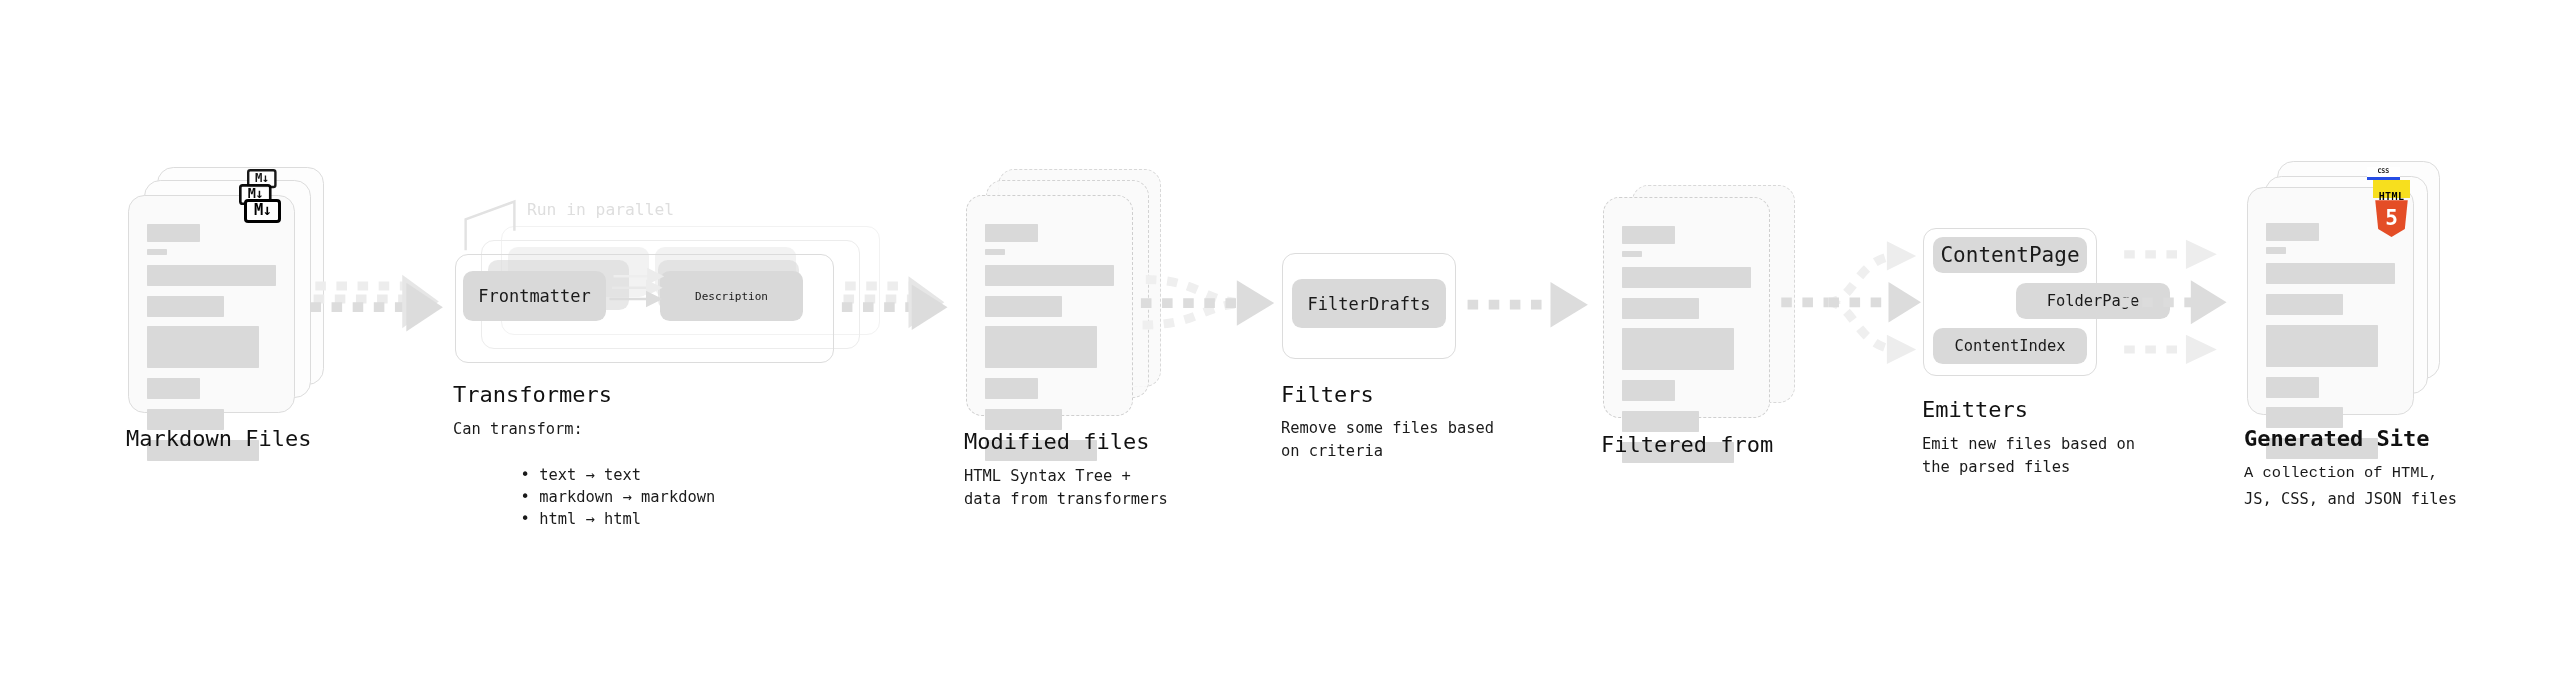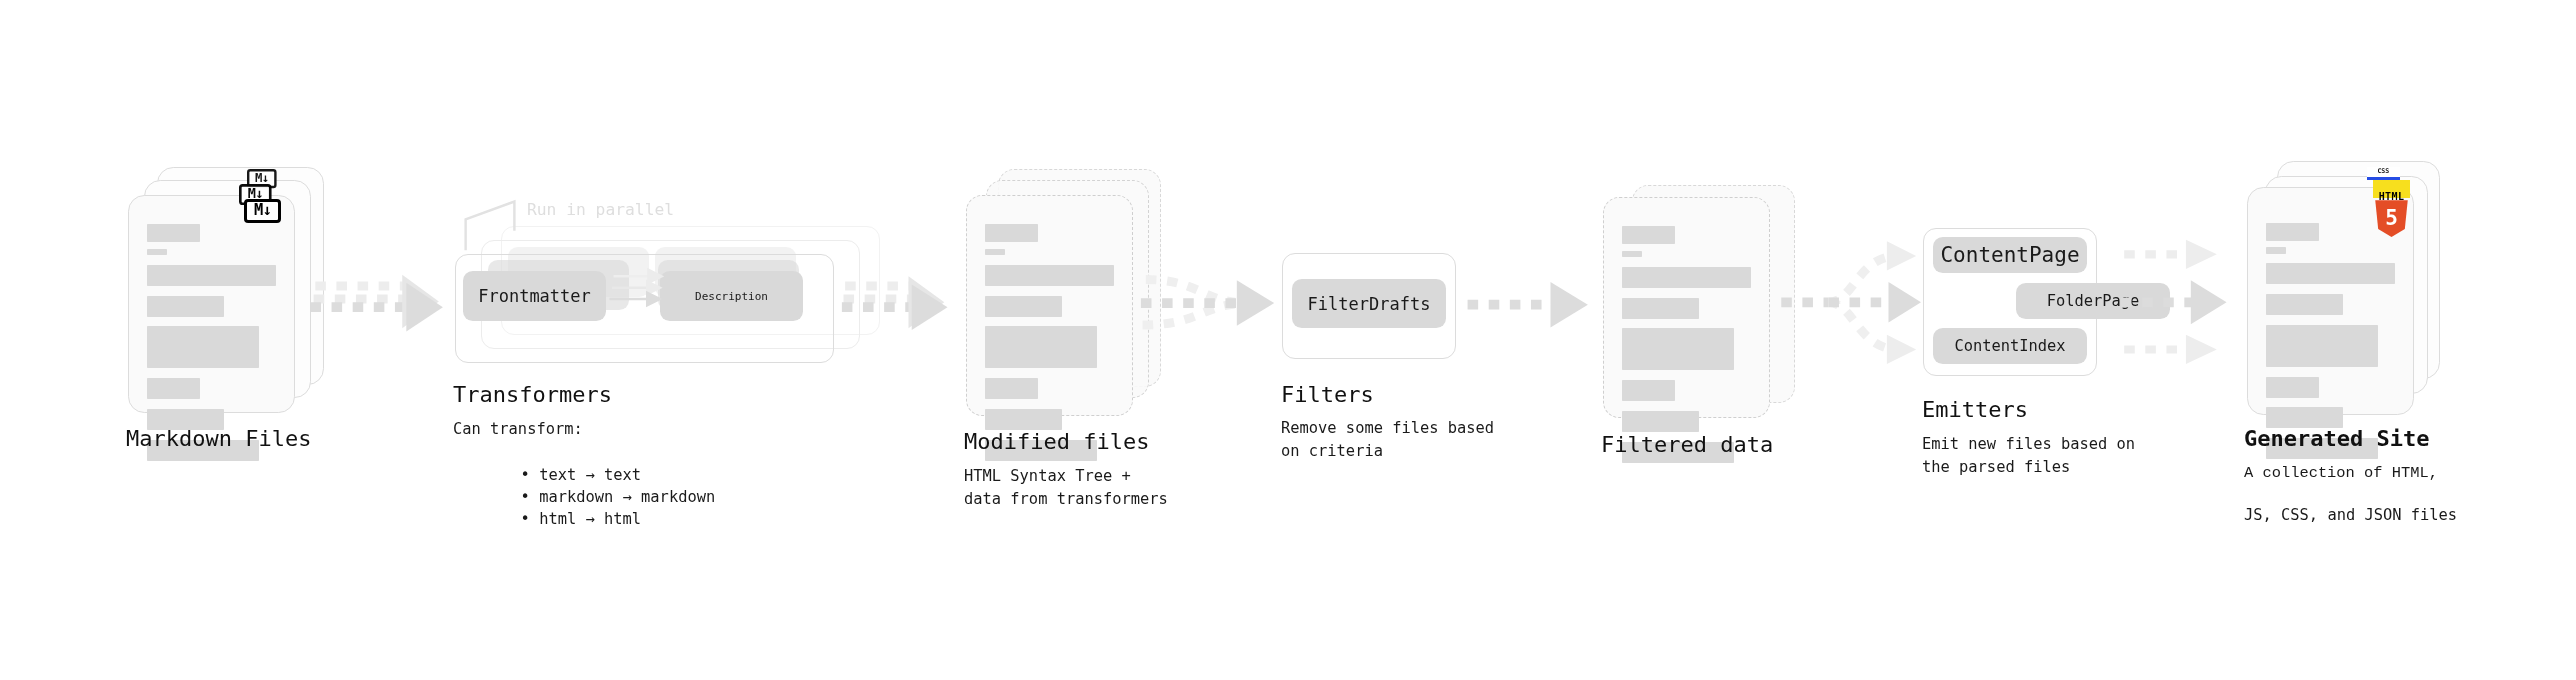--- a/index.html
+++ b/index.html
@@ -192,21 +192,21 @@
         <div class="bar" style="width:53px;"></div>
         <div class="bar" style="width:19.5px; height:6.5px; margin-top:-3.3px;"></div>
         <div class="bar h2" style="width:100%; margin-top:4.9px;"></div>
         <div class="bar h2" style="width:60%;"></div>
         <div class="bar tall" style="width:87%;"></div>
         <div class="bar h2" style="width:41%;"></div>
         <div class="bar h2" style="width:60%;"></div>
         <div class="bar h2" style="width:87%;"></div>
       </div>
     </div>
-    <div class="caption" style="left:1601px; top:432px;">Filtered data</div>
+    <div class="caption" style="left:1601px; top:432px;">Filtered from</div>
   </div>
 
   <div>
     <div class="group" style="left:1923px; top:228px; width:174px; height:148px;"></div>
     <div class="pill" style="position:absolute; left:1933px; top:237px; width:154px; height:36px; font-size:21px;">
       <span>ContentPage</span>
     </div>
     <div class="pill" style="position:absolute; left:1989px; top:283px; width:154px; height:36px; font-size:15.4px;margin-left:27px;">
       <span>FolderPage</span>
     </div>
@@ -240,21 +240,21 @@
 
     <div class="badge js-badge" style="left:2373px; top:180px;"></div>
 
     <div class="badge html5-badge" style="left:2373px; top:193px;">
       <span class="tag">HTML</span>
       <span class="shield">5</span>
     </div>
 
     <div class="caption" style="left:2244px; top:426px;font-weight:bold;">Generated Site</div>
     <div class="subcap" style="left:2244px; top:462px;font-family:Liberation Mono, monospace;">A collection of HTML,</div>
-    <div class="subcap" style="left:2244px; top:504px;">JS, CSS, and JSON files</div>
+    <div class="subcap" style="left:2244px; top:488px;">JS, CSS, and JSON files</div>
   </div>
 
   <svg class="over" viewBox="0 0 3170 838">
     <defs>
       <marker id="head-solid" markerWidth="7" markerHeight="7" refX="1.2" refY="3.5" orient="auto">
         <polygon points="0,0 7,3.5 0,7" fill="#dcdcdc"></polygon>
       </marker>
       <marker id="head-light" markerWidth="7" markerHeight="7" refX="1.2" refY="3.5" orient="auto">
         <polygon points="0,0 7,3.5 0,7" fill="#ececec"></polygon>
       </marker>

